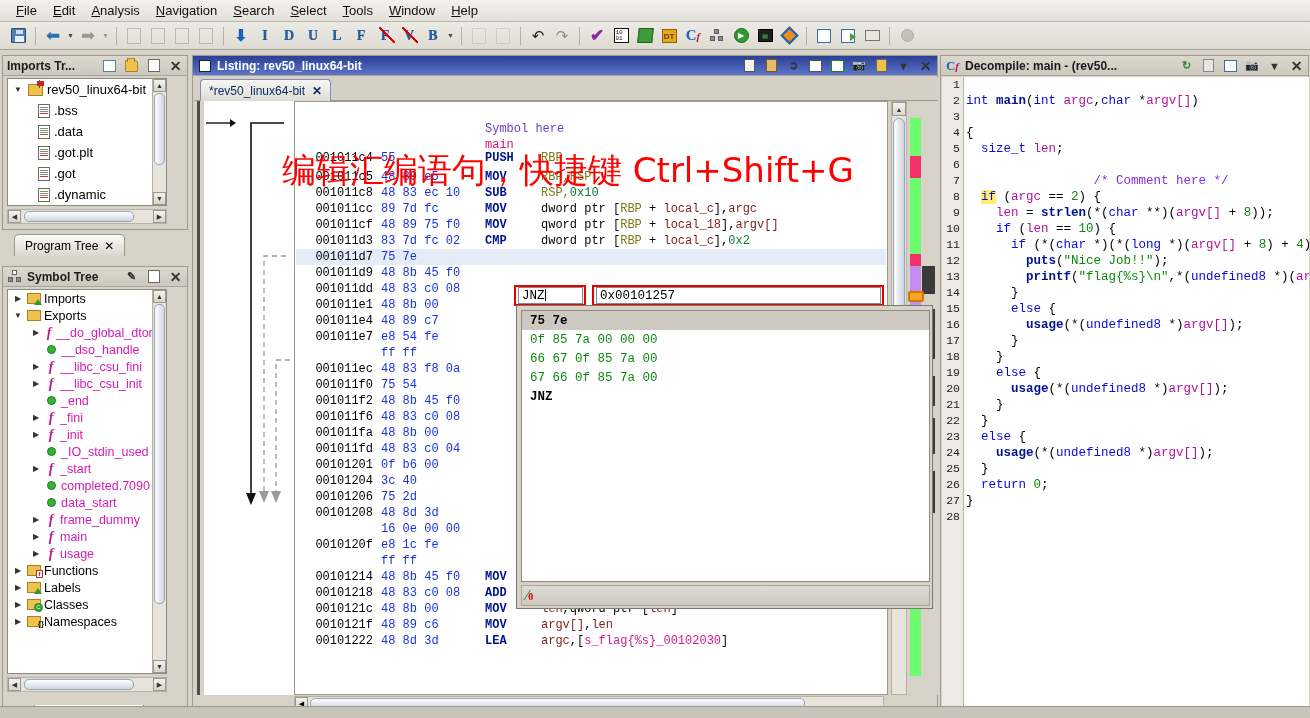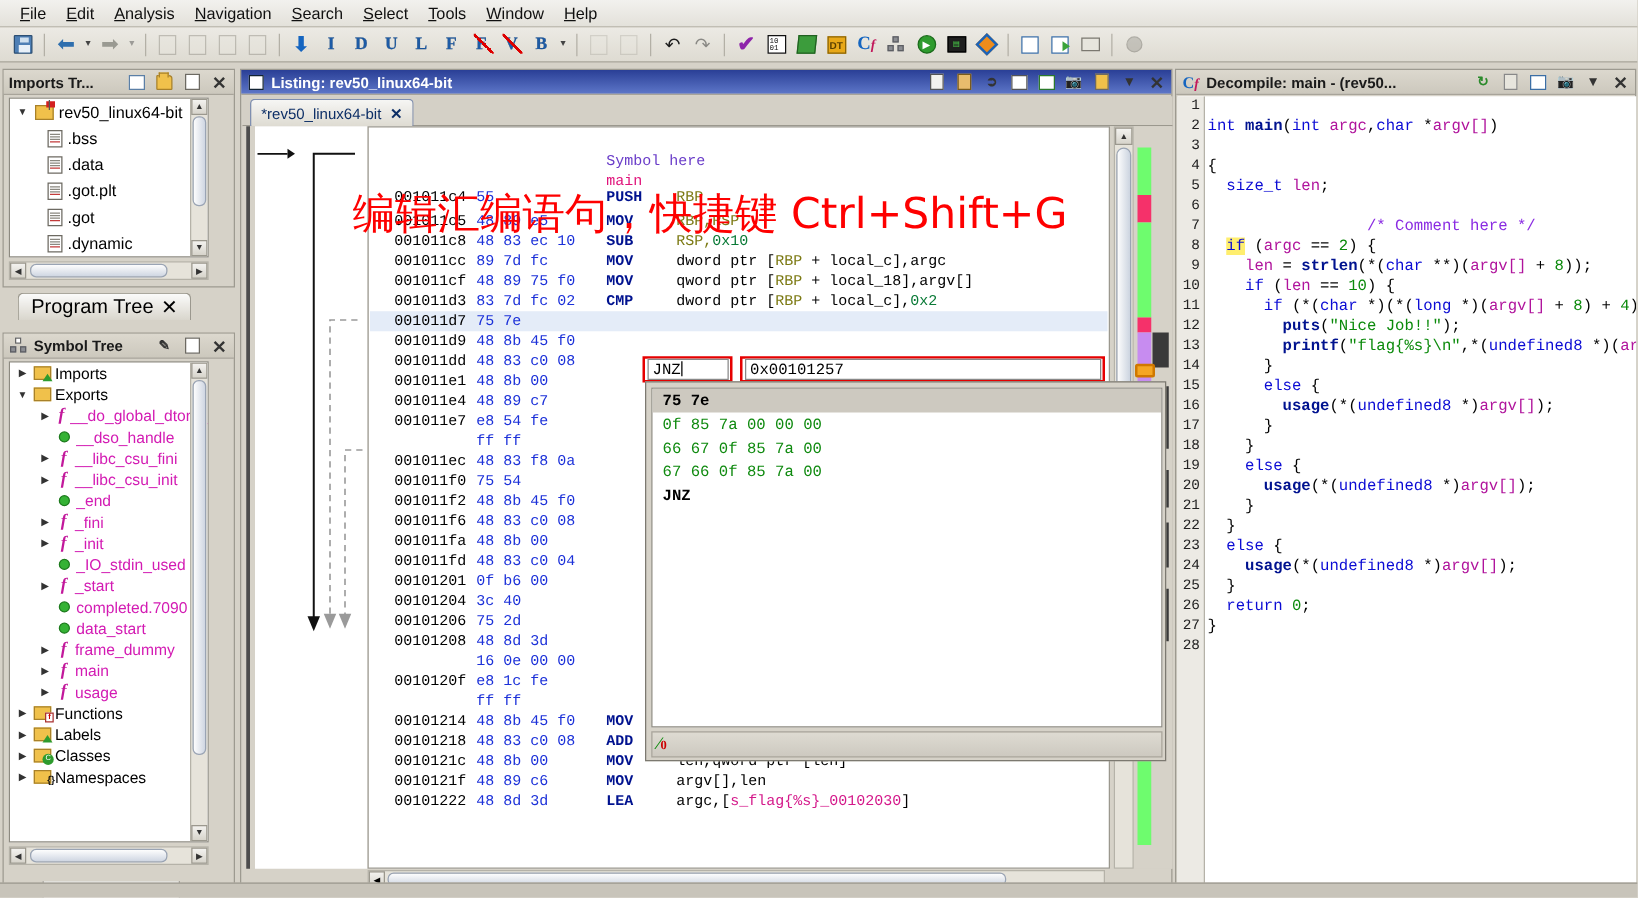--- a/index.html
+++ b/index.html
@@ -102,21 +102,21 @@
   .vthumb{ position:absolute;left:1px;width:11px;background:linear-gradient(90deg,#fdfdfd,#cfd6e2);border:1px solid #9aa4b4;border-radius:5px;}
   .sbtn{ position:absolute;left:0;width:13px;height:13px;background:linear-gradient(#f3f2ef,#d7d4cb);
          border:1px solid #9b988e;font-size:7px;display:flex;align-items:center;justify-content:center;color:#333;}
   .hscroll{ position:absolute;left:4px;width:160px;height:15px;background:#e6e3da;border:1px solid #b5b2a8;}
   .hthumb{ position:absolute;top:1px;height:11px;background:linear-gradient(#fdfdfd,#cfd6e2);border:1px solid #9aa4b4;border-radius:5px;}
 
   .tabstrip{ position:absolute; display:flex; align-items:flex-end; }
   .tabx{
     height:22px; padding:0 10px; display:flex; align-items:center; gap:6px;
     background:linear-gradient(#fbfbfa,#d9d6cd); border:1px solid #9b988e; border-bottom:none;
-    border-radius:5px 5px 0 0; font-size:16px;
+    border-radius:5px 5px 0 0; font-size:12px;
   }
 
   
   #symtree{ left:2px; top:266px; width:186px; height:450px; }
   #symtree-body{ position:absolute; left:4px; top:22px; width:160px; height:385px;
     background:#fff; border:1px solid #8d8a80; overflow:hidden; }
   .srow{ height:17px; display:flex; align-items:center; gap:3px; white-space:nowrap; font-size:12.5px;}
   .sym-f{ color:#c2189b; font-family:"Liberation Serif",serif; font-style:italic; font-weight:bold; font-size:14px; width:12px; text-align:center;}
   .sym-dot{ width:9px;height:9px;border-radius:50%;background:#35b235;border:1px solid #1d7a1d;flex:0 0 auto;margin:0 2px;}
   .sym-label{ color:#d31bb3; }
@@ -148,21 +148,21 @@
   #codearea{ position:absolute; left:100px; top:0; right:50px; height:100%; background:#fff;
              border:1px solid #9b988e; overflow:hidden; }
   #overview{ position:absolute; right:0; top:0; width:50px; height:100%; background:#d6d2c8; }
 
   .lst{ position:absolute; left:0; font-family:"Liberation Mono", monospace; font-size:12px; white-space:pre; line-height:16px; }
   .addr{ color:#000; }
   .byt{ color:#1c31d9; }
   .mn{ color:#00128f; font-weight:bold; }
   .reg{ color:#7c7a14; }
   .num{ color:#0a7a37; }
-  .var{ color:#000000; }
+  .var{ color:#7f1d1d; }
   .lbl{ color:#d4188a; }
   .cmt{ color:#6a3dc9; }
   .funcname{ color:#e0127a; }
 
   #hl-row{ position:absolute; left:1px; right:1px; height:16px; background:#e4ecf8; }
 
   #ovr-scroll{ position:absolute; left:3px; top:0; width:16px; height:100%; background:#e6e3da; border:1px solid #b5b2a8;}
   #ovr-bars{ position:absolute; left:22px; top:5px; width:11px; bottom:3px; }
   #ovr-bars2{ position:absolute; left:34px; top:5px; width:13px; bottom:3px; }
   .obar{ position:absolute; left:0; width:100%; }

